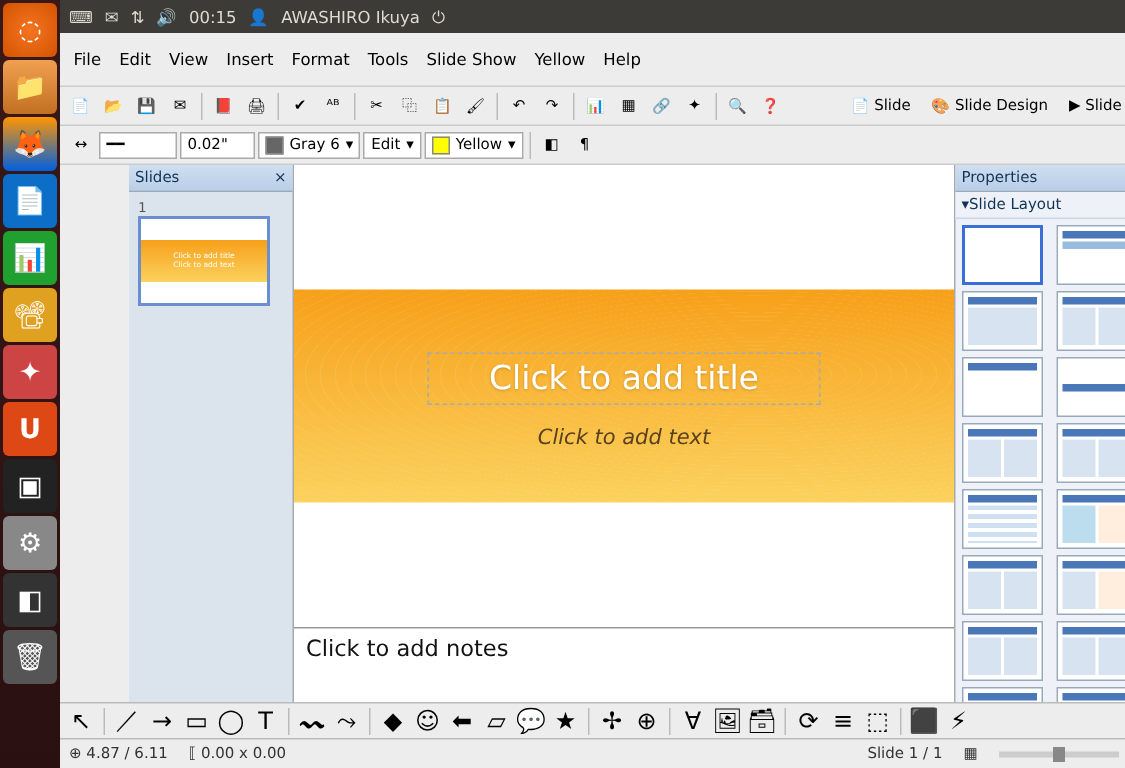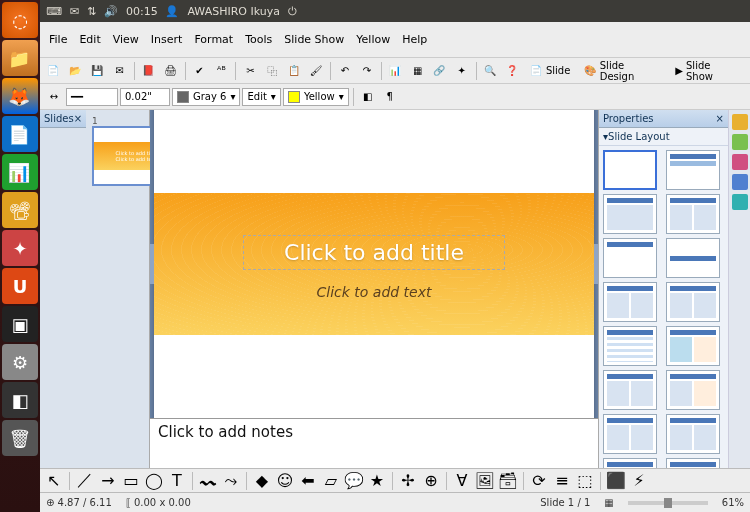--- a/index.html
+++ b/index.html
@@ -32,21 +32,21 @@
 .toolbar { height: 26px; background: #ededed; border-bottom: 1px solid #ccc; display: flex; align-items: center; padding: 0 4px; gap: 2px; font-size: 10px; }
 .tbtn { width: 20px; height: 20px; border: 1px solid transparent; display: flex; align-items: center; justify-content: center; cursor: pointer; border-radius: 2px; }
 .tsep { width: 1px; height: 18px; background: #bbb; margin: 0 2px; }
 .tcombo { height: 18px; border: 1px solid #aaa; background: #fff; padding: 0 4px; display: flex; align-items: center; gap: 4px; cursor: pointer; }
 .swatch { width: 12px; height: 12px; border: 1px solid #888; }
 .tb-right { margin-left: auto; display: flex; gap: 2px; align-items: center; }
 .tb-btn-lbl { display: flex; align-items: center; gap: 3px; padding: 2px 5px; border: 1px solid transparent; cursor: pointer; }
 
 .workspace { flex: 1; display: flex; min-height: 0; }
 
-.slides-panel { width: 110px; background: #dbe3ed; border-right: 1px solid #aaa; display: flex; flex-direction: row; }
+.slides-panel { width: 110px; background: #dbe3ed; border-right: 1px solid #aaa; display: flex; flex-direction: column; margin-left: 46px; }
 .panel-header { height: 18px; background: linear-gradient(#d0dff0,#b8cee8); border-bottom: 1px solid #9ab; font-size: 10px; padding: 2px 4px; display: flex; align-items: center; color: #113355; }
 .panel-header .x { margin-left: auto; cursor: pointer; font-size: 10px; }
 .slide-thumb-wrap { padding: 6px; }
 .slide-num { font-size: 9px; color: #555; }
 .slide-thumb { width: 88px; height: 60px; background: #fff; border: 2px solid #6a8fd0; display: flex; flex-direction: column; overflow: hidden; }
 .thumb-top, .thumb-bot { flex: 1; background: #fff; }
 .thumb-mid { flex: 2; background: linear-gradient(#f7a01a,#fbd25e); display: flex; flex-direction: column; align-items: center; justify-content: center; font-size: 5px; color: #fff; }
 
 .center { flex: 1; display: flex; flex-direction: column; background: #6a84a8; min-width: 0; }
 .canvas-area { flex: 1; display: flex; align-items: center; justify-content: center; overflow: hidden; position: relative; }

